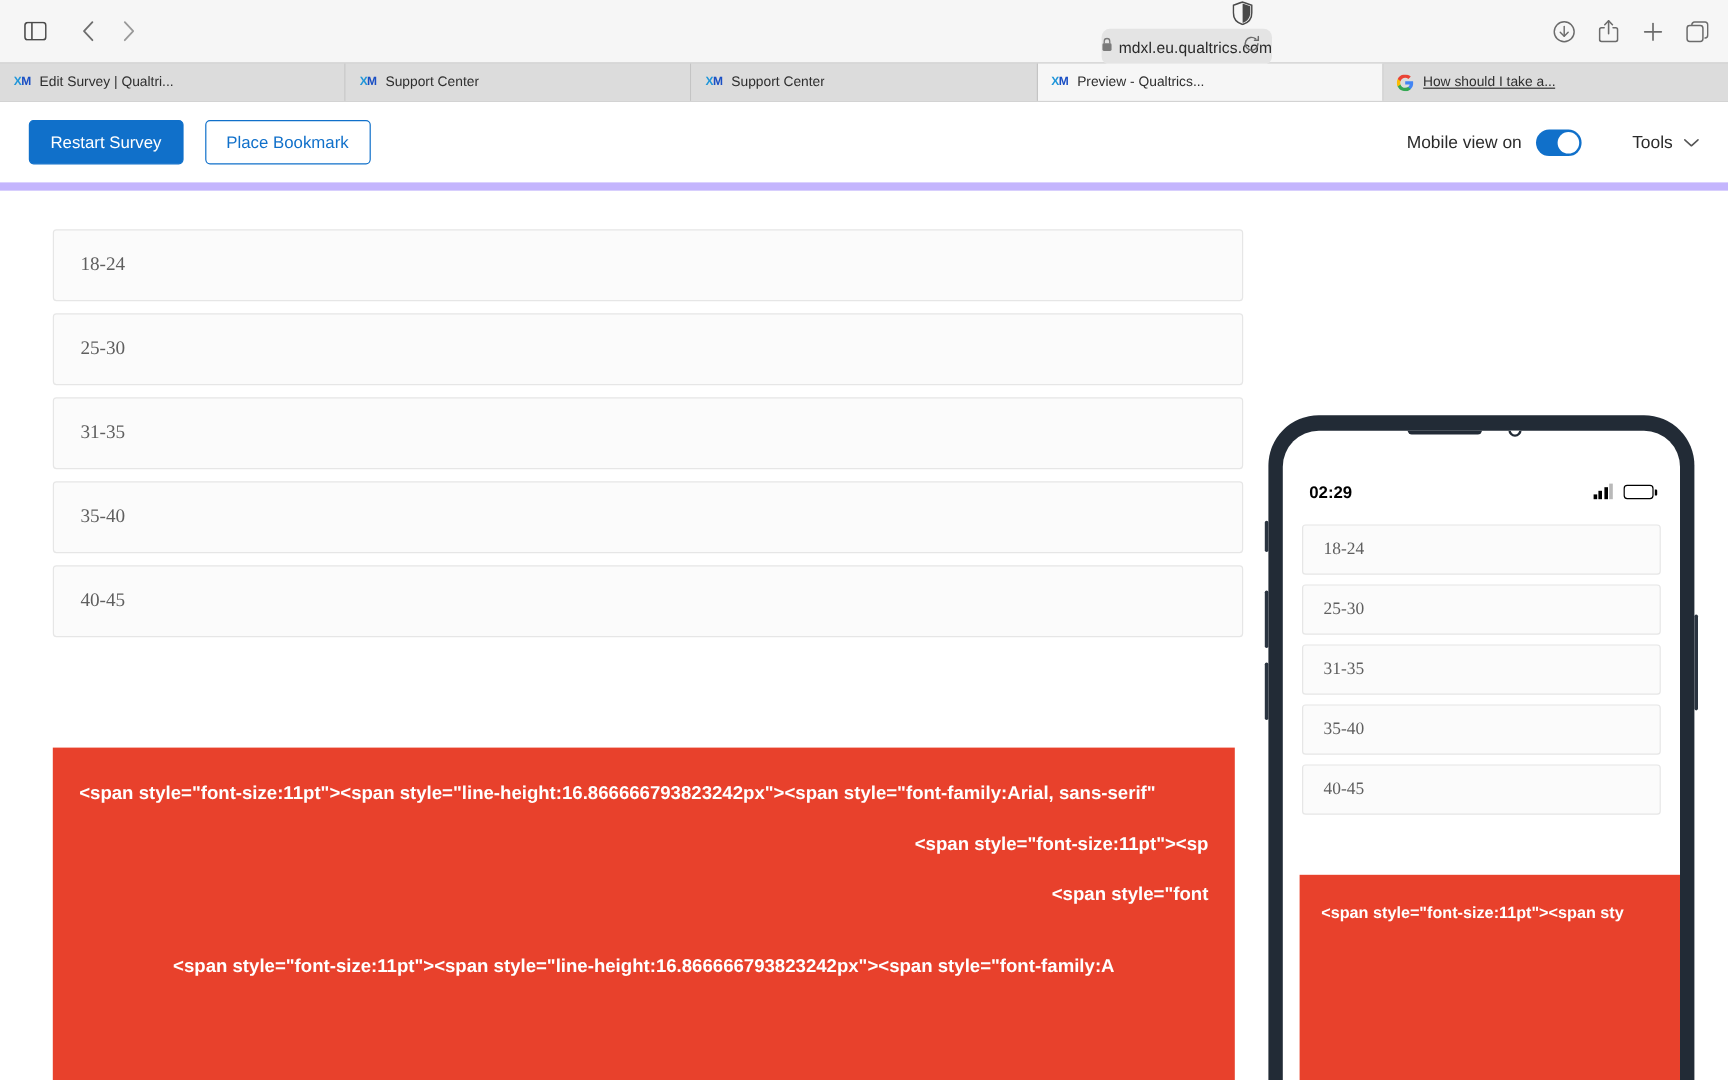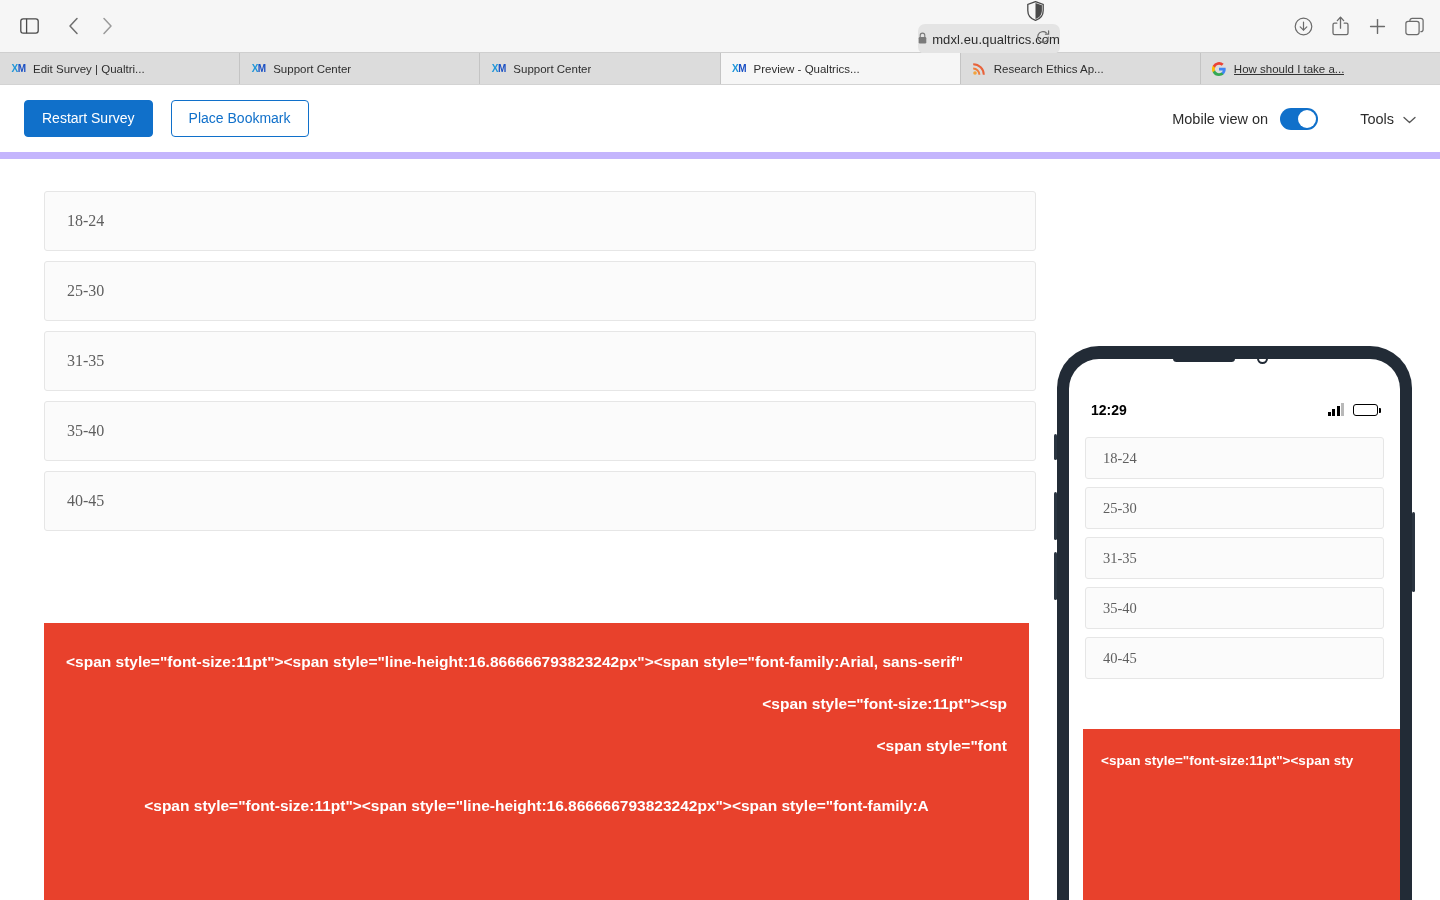--- a/index.html
+++ b/index.html
@@ -490,30 +490,20 @@
       <span class="tab-title">Support Center</span>
     </div>
 
     <div class="tab active">
       <span class="tab-favicon">
         <span class="xm-logo"><span class="x">X</span><span class="m">M</span></span>
       </span>
       <span class="tab-title">Preview - Qualtrics...</span>
     </div>
 
-    <div class="tab">
-      <span class="tab-favicon">
-        <svg width="14" height="14" viewBox="0 0 14 14">
-          <circle cx="3" cy="11" r="1.8" fill="#f2a33c"></circle>
-          <path d="M1.2 6.6 a6.2 6.2 0 0 1 6.2 6.2" fill="none" stroke="#ef7d3b" stroke-width="2"></path>
-          <path d="M1.2 2.2 a10.6 10.6 0 0 1 10.6 10.6" fill="none" stroke="#e8623a" stroke-width="2"></path>
-        </svg>
-      </span>
-      <span class="tab-title">Research Ethics Ap...</span>
-    </div>
 
     <div class="tab">
       <span class="tab-favicon">
         <svg width="14" height="14" viewBox="0 0 14 14">
           <path d="M13.7 7.16 c0 -.48 -.04 -.94 -.12 -1.38 H7 v2.62 h3.76 a3.2 3.2 0 0 1 -1.4 2.1 v1.74 h2.26 c1.32 -1.22 2.08 -3.02 2.08 -5.08z" fill="#4285f4"></path>
           <path d="M7 14 c1.89 0 3.47 -.63 4.62 -1.7 l-2.26 -1.75 c-.63.42 -1.43.67 -2.36.67 -1.82 0 -3.36 -1.23 -3.91 -2.88 H.75 v1.81 A7 7 0 0 0 7 14z" fill="#34a853"></path>
           <path d="M3.09 8.34 a4.2 4.2 0 0 1 0 -2.68 V3.85 H.75 a7 7 0 0 0 0 6.3 z" fill="#fbbc05"></path>
           <path d="M7 2.78 c1.03 0 1.95.35 2.67 1.04 l2 -2A6.99 6.99 0 0 0 .75 3.85 l2.34 1.81 C3.64 4.01 5.18 2.78 7 2.78z" fill="#ea4335"></path>
         </svg>
       </span>
@@ -579,21 +569,21 @@
     <span class="side-btn power"></span>
 
     <div class="phone-screen">
 
       <div class="notch-bar">
         <span class="speaker"></span>
         <span class="camera"></span>
       </div>
 
       <div class="status-bar">
-        <span class="status-time">12:29</span>
+        <span class="status-time">02:29</span>
         <span class="status-icons">
           <span class="signal">
             <i style="height:4px"></i>
               <i style="height:7px"></i>
               <i style="height:10px"></i>
               <i class="dim" style="height:13px"></i>
           </span>
           <span class="battery">
             <span class="battery-fill" style="width:86%"></span>
           </span>

